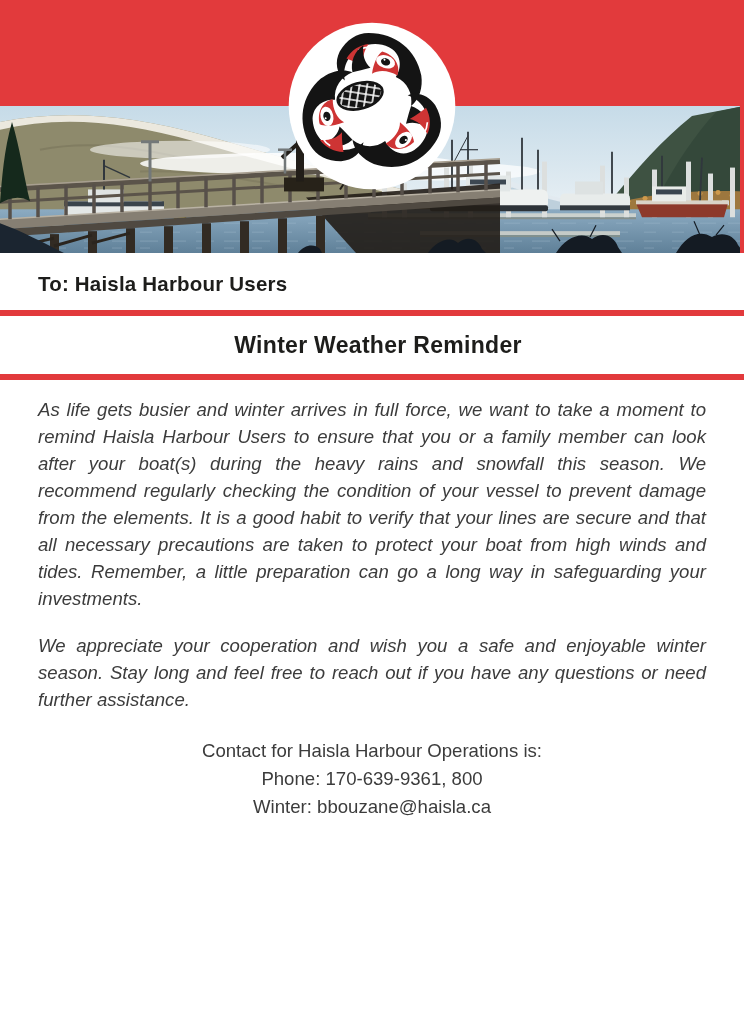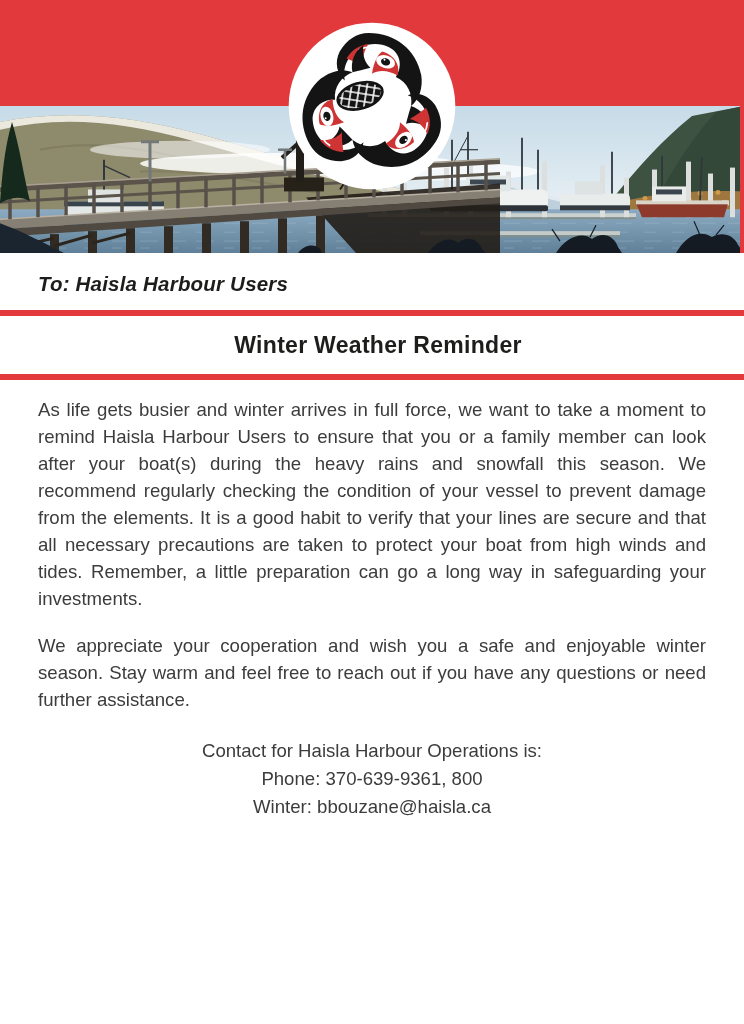--- a/index.html
+++ b/index.html
@@ -19,37 +19,37 @@
 
   
   .banner{position:relative;width:744px;height:253px;}
   .red-band{position:absolute;top:0;left:0;width:744px;height:106px;background:var(--brand-red);}
   .photo{position:absolute;top:106px;left:0;width:744px;height:147px;}
   .photo svg{display:block;width:100%;height:100%;}
   .logo-badge{position:absolute;top:21px;left:287px;width:170px;height:170px;}
   .logo-badge svg{display:block;width:100%;height:100%;}
 
   
-  .memo{margin:15px 38px 0 38px;font-style:italic;}
+  .memo{margin:15px 38px 0 38px;}
   .memo p{
     margin:0;font-weight:bold;font-size:20.5px;line-height:32px;
     color:var(--heading-text);letter-spacing:.2px;
   }
 
   
   .title-bar{margin-top:10px;}
   .rule{height:6px;width:744px;background:var(--brand-red);border:0;margin:0;padding:0;}
   .doc-title{
     margin:0;padding:16px 0 15px 12px;text-align:center;
     font-size:23px;font-weight:bold;color:var(--heading-text);letter-spacing:.3px;
   }
 
   
   .letter{margin:16px 38px 0 38px;color:var(--body-text);font-size:18.6px;line-height:27px;}
-  .letter .para{margin:0 0 20px 0;text-align:justify;text-justify:inter-word;}
+  .letter .para{margin:0 0 20px 0;text-align:justify;text-justify:inter-word;font-style:italic;}
   .contact{margin-top:24px;}
   .contact p{margin:0;line-height:28px;text-align:center;}
 </style>
 </head>
 <body>
 
 <div class="page">
 
   <header class="banner">
     <div class="red-band"></div>
@@ -298,22 +298,22 @@
   </section>
 
   <section class="title-bar">
     <div class="rule"></div>
     <h1 class="doc-title">Winter Weather Reminder</h1>
     <div class="rule"></div>
   </section>
 
   <main class="letter">
     <p class="para">As life gets busier and winter arrives in full force, we want to take a moment to remind Haisla Harbour Users to ensure that you or a family member can look after your boat(s) during the heavy rains and snowfall this season. We recommend regularly checking the condition of your vessel to prevent damage from the elements. It is a good habit to verify that your lines are secure and that all necessary precautions are taken to protect your boat from high winds and tides. Remember, a little preparation can go a long way in safeguarding your investments.</p>
-    <p class="para">We appreciate your cooperation and wish you a safe and enjoyable winter season. Stay warm and feel free to reach out if you have any questions or need further assistance.</p>
+    <p class="para">We appreciate your cooperation and wish you a safe and enjoyable winter season. Stay long and feel free to reach out if you have any questions or need further assistance.</p>
 
     <div class="contact">
       <p>Contact for Haisla Harbour Operations is:</p>
-      <p>Phone: 370-639-9361, 800</p>
+      <p>Phone: 170-639-9361, 800</p>
       <p>Winter: bbouzane@haisla.ca</p>
     </div>
   </main>
 
 </div>
 
 </body></html>

